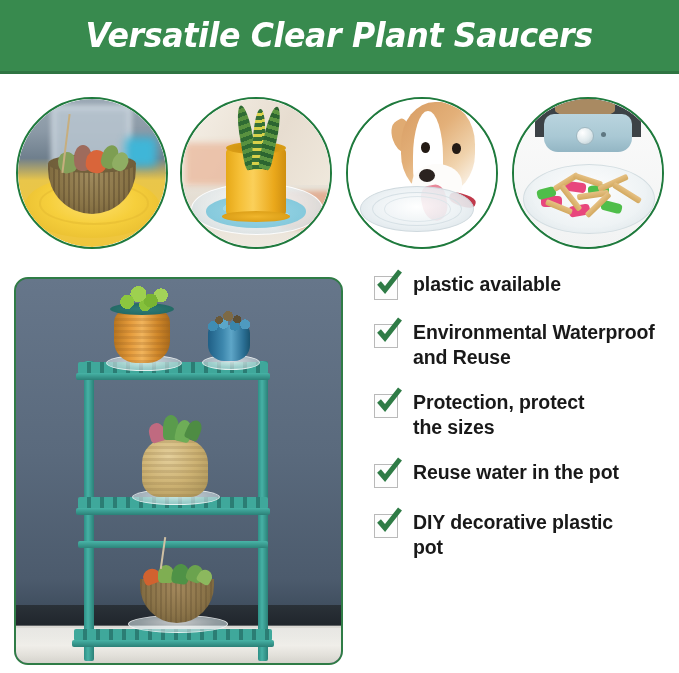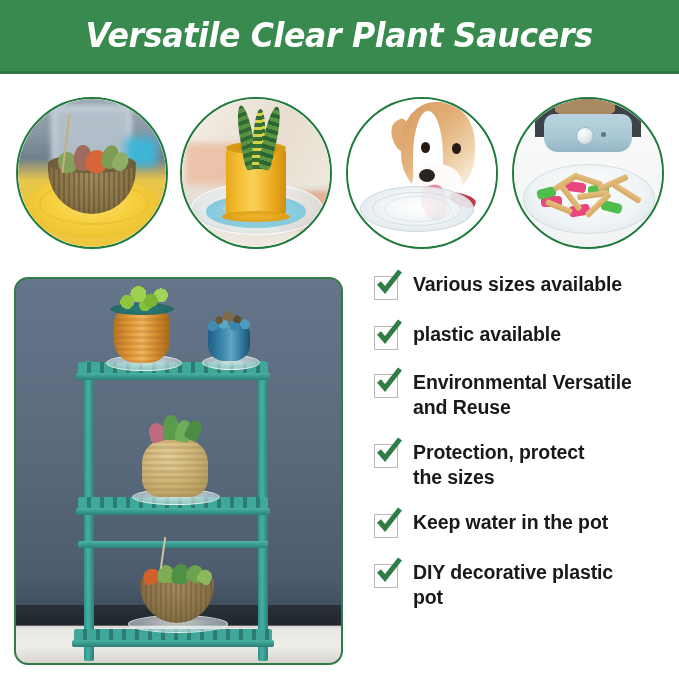--- a/index.html
+++ b/index.html
@@ -613,50 +613,40 @@
     <div class="sp" style="left:22%; bottom:8%;  width:22%; height:70%; background:#7fae52;"></div>
     <div class="sp" style="left:42%; bottom:4%;  width:24%; height:78%; background:#4f9246; transform:rotate(8deg);"></div>
     <div class="sp" style="left:62%; bottom:10%; width:22%; height:66%; background:#6ba34e; transform:rotate(20deg);"></div>
     <div class="sp" style="left:78%; bottom:2%;  width:20%; height:54%; background:#8cb85e; transform:rotate(30deg);"></div>
   </div>
   <div class="wireD"></div>
 </div>
 
 <div class="feature-list">
 
-  <div class="feature-item" id="feature-0">
-    <div class="checkbox">
-      <svg viewBox="0 0 30 30">
-        <path d="M5 15 L11 22 L26 3" fill="none" stroke="#2f7c46" stroke-width="5" stroke-linecap="butt" stroke-linejoin="miter"></path>
-      </svg>
-    </div>
-    <div class="feature-text">
-      <div>Various sizes available</div>
-    </div>
-  </div>
 
   <div class="feature-item" id="feature-1">
     <div class="checkbox">
       <svg viewBox="0 0 30 30">
         <path d="M5 15 L11 22 L26 3" fill="none" stroke="#2f7c46" stroke-width="5" stroke-linecap="butt" stroke-linejoin="miter"></path>
       </svg>
     </div>
     <div class="feature-text">
       <div>plastic available</div>
     </div>
   </div>
 
   <div class="feature-item" id="feature-2">
     <div class="checkbox">
       <svg viewBox="0 0 30 30">
         <path d="M5 15 L11 22 L26 3" fill="none" stroke="#2f7c46" stroke-width="5" stroke-linecap="butt" stroke-linejoin="miter"></path>
       </svg>
     </div>
     <div class="feature-text">
-      <div>Environmental Versatile</div>
+      <div>Environmental Waterproof</div>
       <div>and Reuse</div>
     </div>
   </div>
 
   <div class="feature-item" id="feature-3">
     <div class="checkbox">
       <svg viewBox="0 0 30 30">
         <path d="M5 15 L11 22 L26 3" fill="none" stroke="#2f7c46" stroke-width="5" stroke-linecap="butt" stroke-linejoin="miter"></path>
       </svg>
     </div>
@@ -666,21 +656,21 @@
     </div>
   </div>
 
   <div class="feature-item" id="feature-4">
     <div class="checkbox">
       <svg viewBox="0 0 30 30">
         <path d="M5 15 L11 22 L26 3" fill="none" stroke="#2f7c46" stroke-width="5" stroke-linecap="butt" stroke-linejoin="miter"></path>
       </svg>
     </div>
     <div class="feature-text">
-      <div>Keep water in the pot</div>
+      <div>Reuse water in the pot</div>
     </div>
   </div>
 
   <div class="feature-item" id="feature-5">
     <div class="checkbox">
       <svg viewBox="0 0 30 30">
         <path d="M5 15 L11 22 L26 3" fill="none" stroke="#2f7c46" stroke-width="5" stroke-linecap="butt" stroke-linejoin="miter"></path>
       </svg>
     </div>
     <div class="feature-text">

